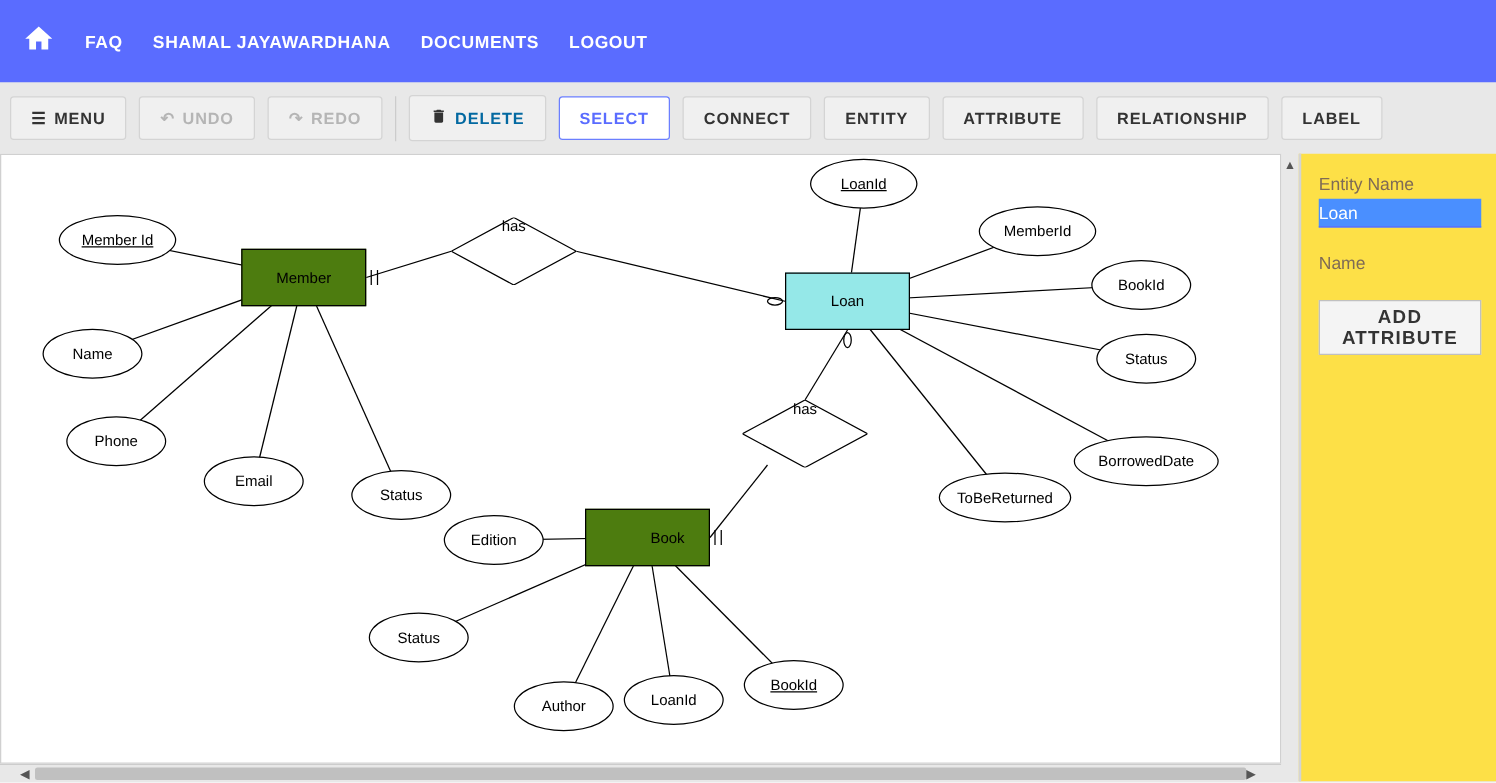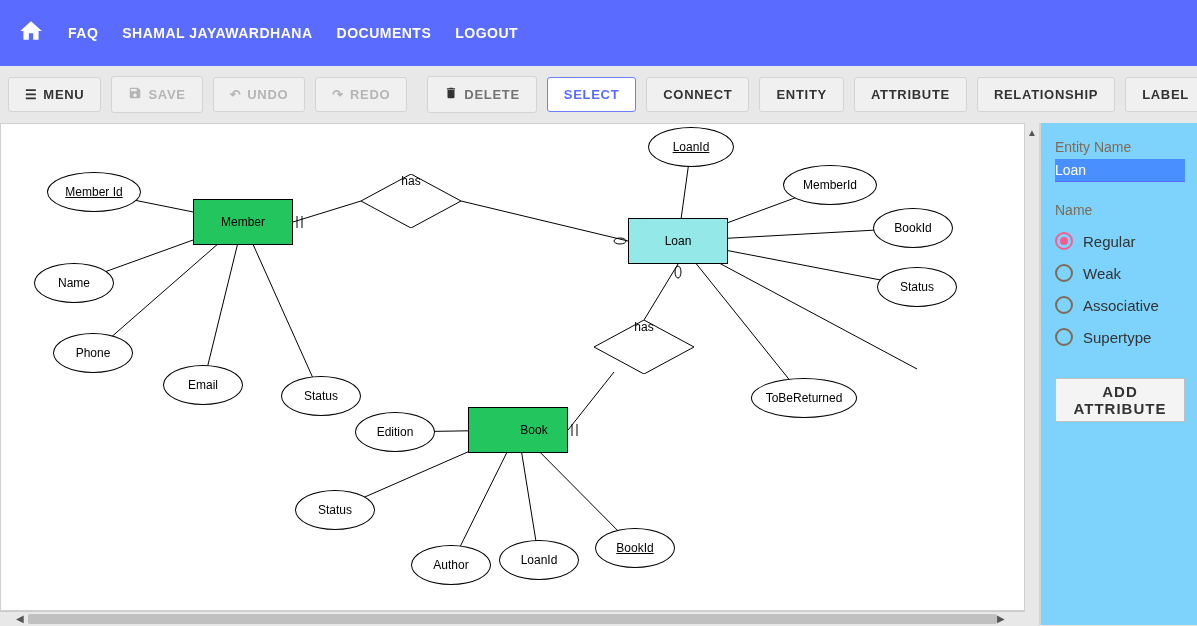--- a/index.html
+++ b/index.html
@@ -8,48 +8,48 @@
 
 .topnav { background: #5a6cff; height: 66px; display: flex; align-items: center; padding: 0 18px; gap: 24px; }
 .topnav .home-icon svg { fill: white; }
 .topnav a { color: white; font-weight: bold; font-size: 14px; text-decoration: none; letter-spacing: 0.5px; }
 
 
 .toolbar { background: #e8e8e8; padding: 10px 8px; display: flex; gap: 10px; align-items: center; }
 .tb-btn { background: #f0f0f0; border: 1px solid #d4d4d4; border-radius: 3px; padding: 9px 16px; font-size: 13px; font-weight: bold; letter-spacing: 0.7px; display: flex; align-items: center; gap: 6px; cursor: pointer; color: #333; }
 .tb-btn.disabled { color: #b5b5b5; cursor: default; }
 .tb-btn.selected { border: 1.5px solid #6b7fff; color: #5a6cff; background: #fff; }
-.tb-btn.delete { color: #737373; }
+.tb-btn.delete { color: #0369a1; }
 .sep { width: 1px; height: 36px; background: #ccc; }
 
 
 .main { display: flex; height: calc(626px - 66px - 58px); }
 .canvas-wrap { flex: 1; background: #fff; border: 1px solid #d0d0d0; position: relative; overflow: hidden; }
 .canvas { position: relative; width: 100%; height: 100%; }
 .scroll-h { height: 14px; background: #e8e8e8; border-top: 1px solid #ccc; display: flex; align-items: center; padding: 0 16px; }
 .scroll-h .track { flex: 1; background: #c0c0c0; height: 10px; border-radius: 2px; }
 .scroll-h .arrow { width: 12px; font-size: 10px; color: #555; }
 .scroll-v { width: 14px; background: #e8e8e8; display: flex; flex-direction: column; align-items: center; padding: 4px 0; }
 .scroll-v .arrow { font-size: 10px; color: #555; }
 
 
-.side { width: 158px; background: #7dd3fc; padding: 16px 12px 16px 14px; border-left: 2px solid #d4d4d4; }
+.side { width: 158px; background: #fde047; padding: 16px 12px 16px 14px; border-left: 2px solid #d4d4d4; }
 .side .label { color: #7f6b55; font-size: 14px; margin-bottom: 4px; }
 .side .input { width: 100%; border: none; border-bottom: 1.5px solid #5a6cff; background: transparent; font-size: 14px; padding: 3px 0; color: #111;}
 .side .input.selected { background: #4a8fff; color: #fff; }
 .side .section { margin-top: 20px; }
 .radio-row { display: flex; align-items: center; gap: 10px; margin: 14px 0; cursor: pointer; }
 .radio-row .r { width: 18px; height: 18px; border: 2px solid #7f6b55; border-radius: 50%; display: flex; align-items: center; justify-content: center; }
 .radio-row .r.sel { border-color: #ff5a8f; }
 .radio-row .r.sel::after { content: ''; width: 8px; height: 8px; background: #ff5a8f; border-radius: 50%; }
 .radio-row span { font-size: 15px; color: #333; }
 .side .act-btn { margin-top: 18px; border: 1px solid #c0c0c0; background: #f4f4f4; padding: 4px 12px; font-size: 15px; font-weight: bold; letter-spacing: 1px; color: #333; cursor: pointer; }
 
 
-.entity { position: absolute; border: 1.3px solid #000; background: #22c55e; font-size: 12px; display: flex; align-items: center; justify-content: center; }
+.entity { position: absolute; border: 1.3px solid #000; background: #4d7c0f; font-size: 12px; display: flex; align-items: center; justify-content: center; }
 .entity.sel { background: #95e8e8; }
 .attr { position: absolute; border: 1.3px solid #000; background: #fff; border-radius: 50%; font-size: 12px; display: flex; align-items: center; justify-content: center; }
 .attr.pk { text-decoration: underline; }
 .rel { position: absolute; font-size: 12px; display: flex; align-items: flex-start; justify-content: center; }
 .rel svg { position: absolute; top: 0; left: 0; }
 .rel .txt { position: relative; z-index: 2; }
 svg.connectors { position: absolute; top:0; left:0; pointer-events:none; }
 </style>
 </head>
 <body>
@@ -63,26 +63,20 @@
   <a href="#">FAQ</a>
   <a href="#">SHAMAL JAYAWARDHANA</a>
   <a href="#">DOCUMENTS</a>
   <a href="#">LOGOUT</a>
 </div>
 
 <div class="toolbar">
   <button class="tb-btn">
     <span>☰</span>
     <span>MENU</span>
-  </button>
-  <button class="tb-btn disabled">
-    <span><svg width="14" height="14" viewBox="0 0 24 24" fill="#b5b5b5">
-          <path d="M17 3H5a2 2 0 0 0-2 2v14a2 2 0 0 0 2 2h14a2 2 0 0 0 2-2V7l-4-4zm-5 16a3 3 0 1 1 0-6 3 3 0 0 1 0 6zm3-10H5V5h10v4z"></path>
-        </svg></span>
-    <span>SAVE</span>
   </button>
   <button class="tb-btn disabled">
     <span>↶</span>
     <span>UNDO</span>
   </button>
   <button class="tb-btn disabled">
     <span>↷</span>
     <span>REDO</span>
   </button>
   <div class="sep"></div>
@@ -149,20 +143,21 @@
           </div>
           <div class="attr pk" style="left: 46px; top: 48px; width: 94px; height: 40px;">Member Id</div>
           <div class="attr" style="left: 33px; top: 139px; width: 80px; height: 40px;">Name</div>
           <div class="attr" style="left: 52px; top: 209px; width: 80px; height: 40px;">Phone</div>
           <div class="attr" style="left: 162px; top: 241px; width: 80px; height: 40px;">Email</div>
           <div class="attr" style="left: 280px; top: 252px; width: 80px; height: 40px;">Status</div>
           <div class="attr pk" style="left: 647px; top: 3px; width: 86px; height: 40px;">LoanId</div>
           <div class="attr" style="left: 782px; top: 41px; width: 94px; height: 40px;">MemberId</div>
           <div class="attr" style="left: 872px; top: 84px; width: 80px; height: 40px;">BookId</div>
           <div class="attr" style="left: 876px; top: 143px; width: 80px; height: 40px;">Status</div>
+          <div class="attr" style="left: 858px; top: 225px; width: 116px; height: 40px;">BorrowedDate</div>
           <div class="attr" style="left: 750px; top: 254px; width: 106px; height: 40px;">ToBeReturned</div>
           <div class="attr" style="left: 354px; top: 288px; width: 80px; height: 40px;">Edition</div>
           <div class="attr" style="left: 294px; top: 366px; width: 80px; height: 40px;">Status</div>
           <div class="attr" style="left: 410px; top: 421px; width: 80px; height: 40px;">Author</div>
           <div class="attr" style="left: 498px; top: 416px; width: 80px; height: 40px;">LoanId</div>
           <div class="attr pk" style="left: 594px; top: 404px; width: 80px; height: 40px;">BookId</div>
         </div>
     </div>
     <div class="scroll-h">
       <span class="arrow">◀</span>
@@ -172,34 +167,16 @@
   </div>
   <div class="scroll-v">
     <span class="arrow">▲</span>
   </div>
 
   <div class="side">
     <div class="label">Entity Name</div>
     <input class="input selected" value="Loan" style="">
     <div class="section">
       <div class="label">Name</div>
-      <div id="type-radios">
-          <div class="radio-row">
-            <div class="r sel"></div>
-            <span>Regular</span>
-          </div>
-          <div class="radio-row">
-            <div class="r"></div>
-            <span>Weak</span>
-          </div>
-          <div class="radio-row">
-            <div class="r"></div>
-            <span>Associative</span>
-          </div>
-          <div class="radio-row">
-            <div class="r"></div>
-            <span>Supertype</span>
-          </div>
-        </div>
     </div>
     <button class="act-btn">ADD ATTRIBUTE</button>
   </div>
 </div>
 
 </body></html>

